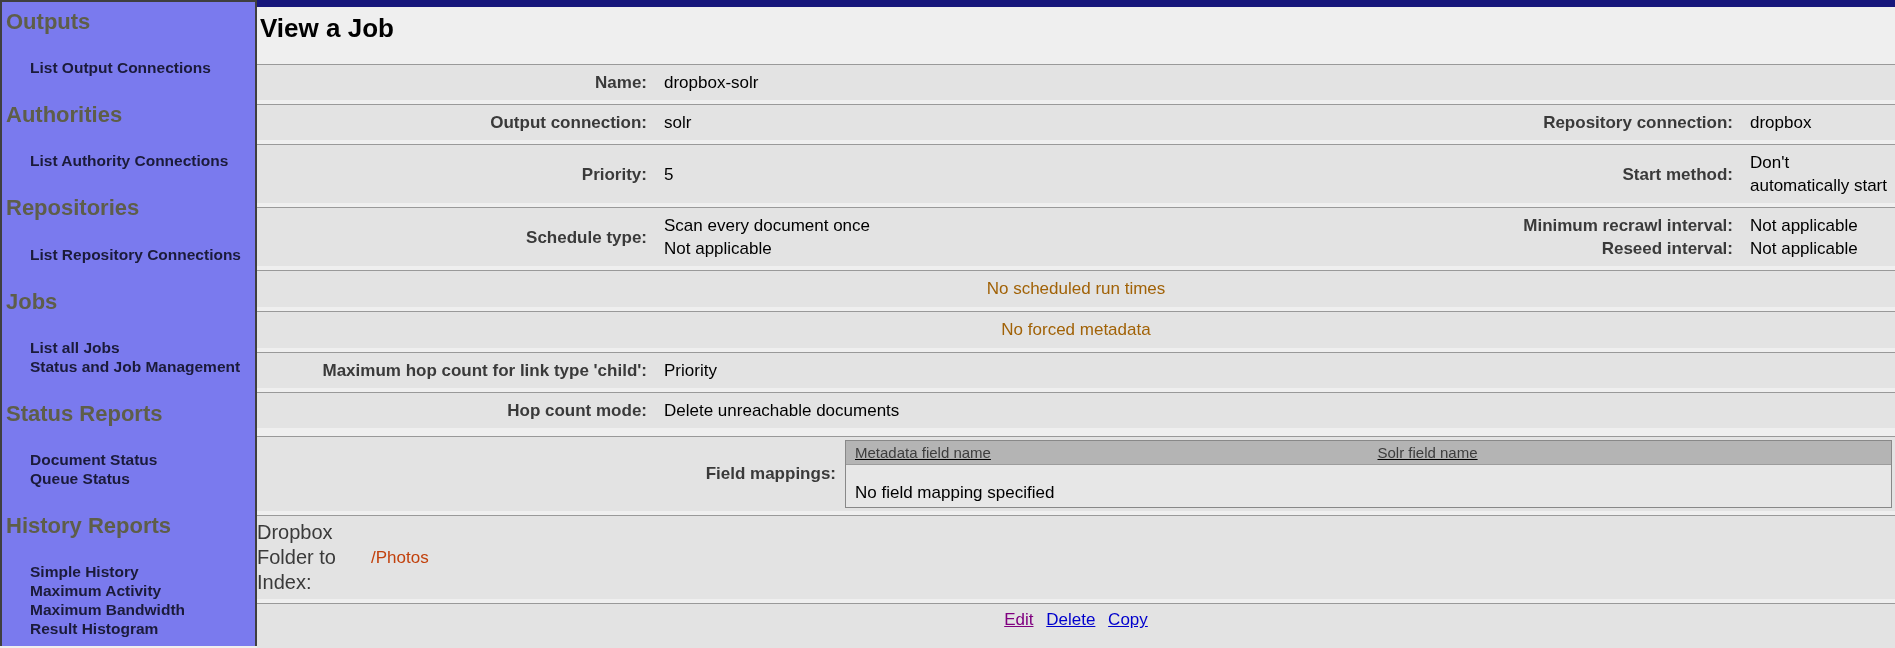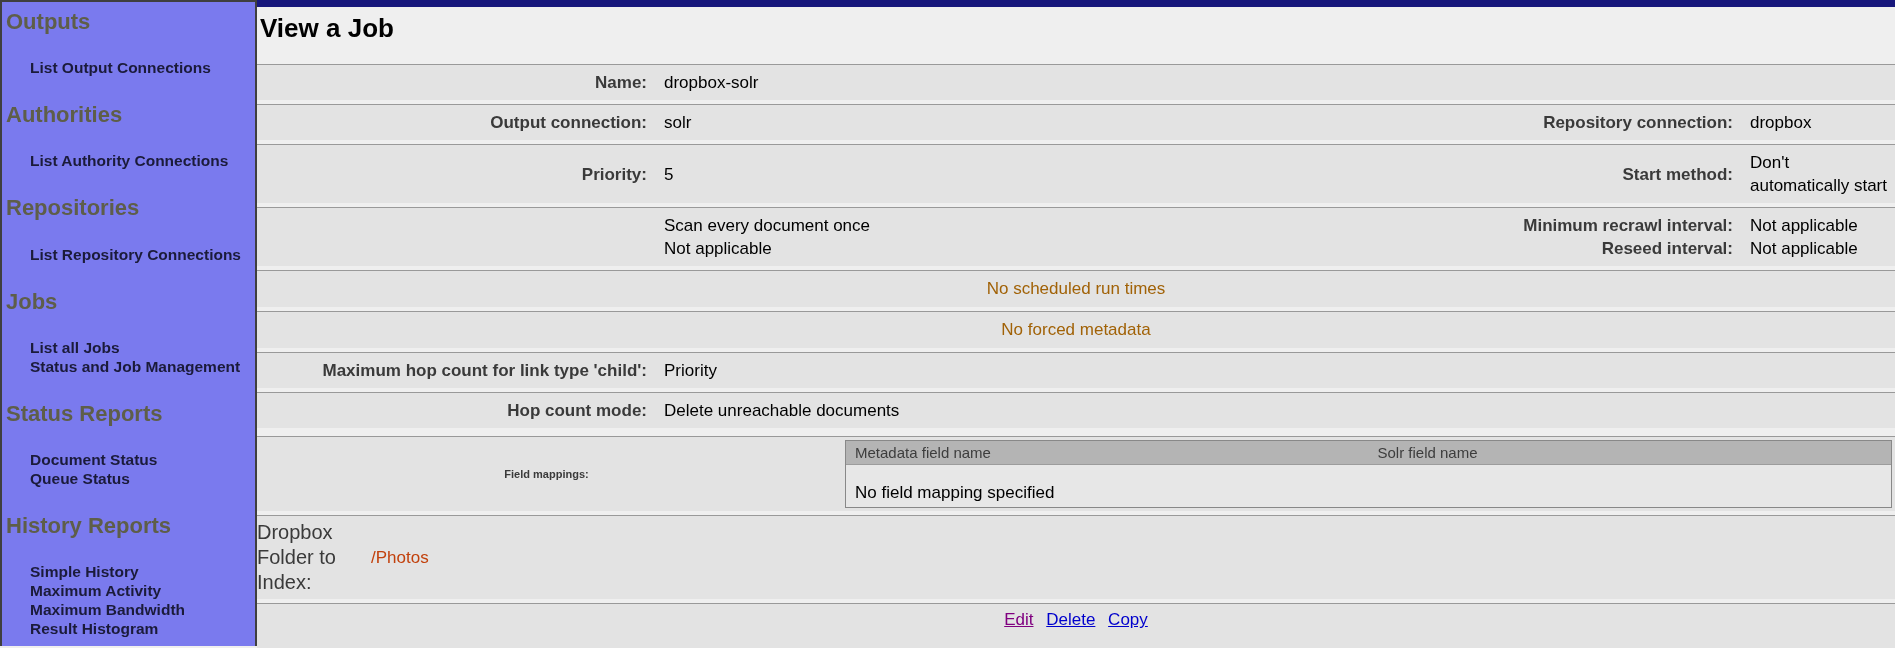--- a/index.html
+++ b/index.html
@@ -44,23 +44,23 @@
 
   .grid4 { display:grid; grid-template-columns:390px 500px 586px 1fr; align-items:center; }
   .lbl { text-align:right; font-weight:bold; color:#3a3a3a; font-size:17px; line-height:23px; white-space:nowrap; }
   .val { padding-left:17px; font-size:17px; color:#000; line-height:23px; }
   .val.narrow { padding-right:4px; }
 
   .center-msg { text-align:center; font-size:17px; color:#a16207; padding:2px 0; }
 
   
   .fm-row { display:flex; align-items:center; padding:3px 0; }
-  .fm-label { width:588px; flex:none; text-align:center; font-weight:bold; color:#3a3a3a; font-size:11px; padding-right:9px; }
+  .fm-label { width:588px; flex:none; text-align:right; font-weight:bold; color:#3a3a3a; font-size:17px; padding-right:9px; }
   .fm-table { flex:1; margin-right:3px; border:1px solid #888; background:#e7e7e7; }
-  .fm-header { display:flex; background:#b4b4b4; border-bottom:1px solid #9c9c9c; }
+  .fm-header { display:flex; background:#b4b4b4; border-bottom:1px solid #9c9c9c;text-decoration:underline; }
   .fm-header > div { flex:1; font-size:15px; color:#3d3d3d; padding:3px 0 3px 9px; }
   .fm-empty { font-size:17px; color:#000; padding:18px 9px 4px; }
 
   
   .dropbox-row { display:flex; align-items:center; padding:4px 0; }
   .db-label { width:86px; flex:none; text-align:left; font-weight:normal; color:#3a3a3a; font-size:20px; line-height:25px; }
   .db-value { padding-left:28px; font-size:17px; color:#c2410c; }
 
   
   .actions { text-align:center; padding:6px 0 20px; font-size:17px; }
@@ -138,20 +138,21 @@
 
     <div class="trow grid4">
       <div class="lbl">Priority:</div>
       <div class="val">5</div>
       <div class="lbl">Start method:</div>
       <div class="val narrow">Don't automatically start</div>
     </div>
 
     <div class="trow grid4">
       <div class="lbl">
+        <div>Schedule type:</div>
       </div>
       <div class="val">
         <div>Scan every document once</div>
         <div>Not applicable</div>
       </div>
       <div class="lbl">
         <div>Minimum recrawl interval:</div>
         <div>Reseed interval:</div>
       </div>
       <div class="val narrow">

